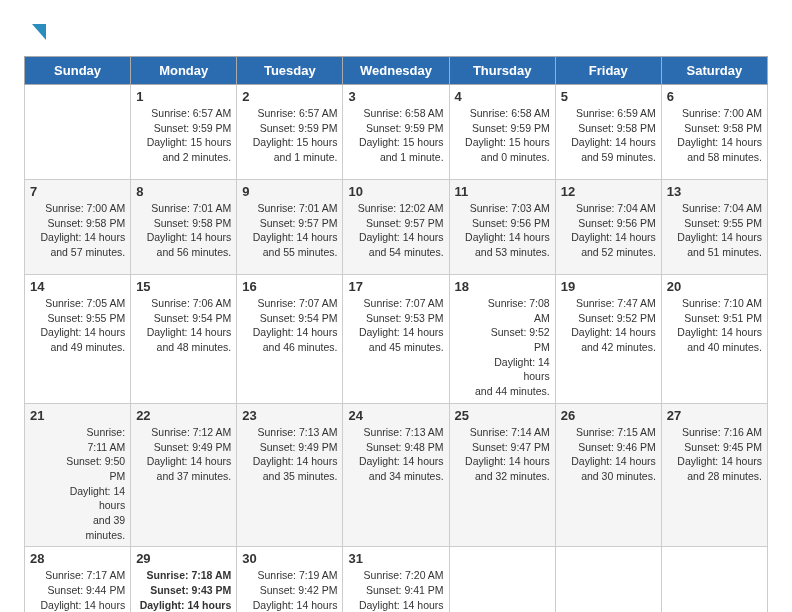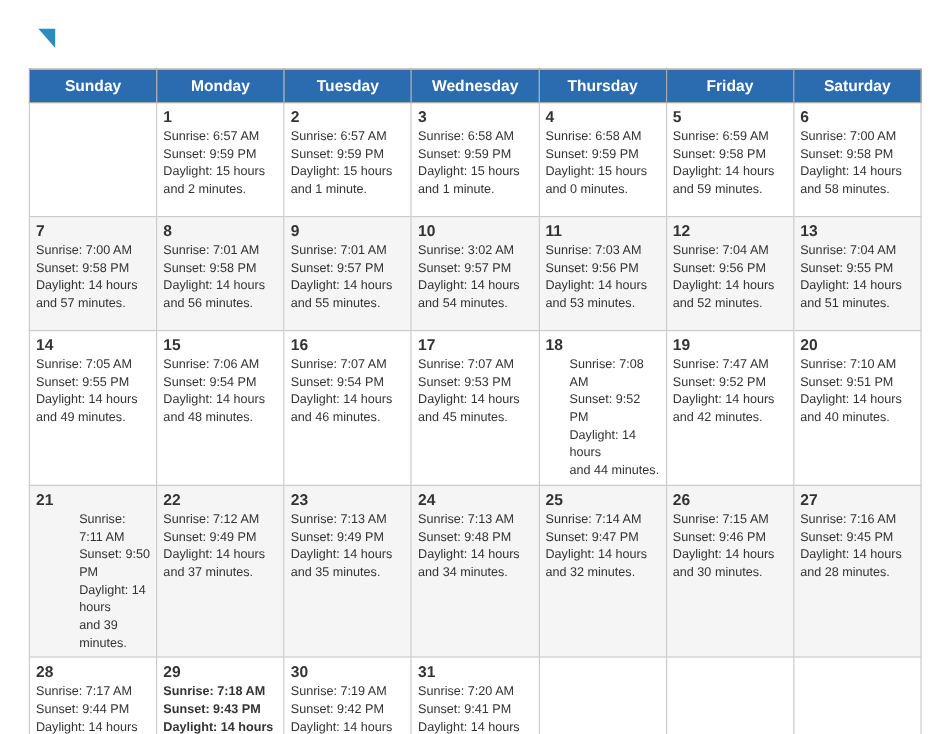--- a/index.html
+++ b/index.html
@@ -10,21 +10,21 @@
     .logo-general { font-size: 18px; font-weight: bold; color: #2c3e6b; }
     .logo-blue { font-size: 18px; font-weight: bold; color: #2b8cbe; }
     .logo-row { display: flex; align-items: center; }
     .title-area { text-align: right; }
     .month-title { font-size: 36px; font-weight: bold; color: #2c3e6b; }
     .location { font-size: 16px; color: #555; }
     table { width: 100%; border-collapse: collapse; table-layout: fixed; }
     th { background-color: #2b6cb0; color: #fff; text-align: center; padding: 6px 4px; font-size: 13px; font-weight: bold; border: 1px solid #aaa; }
     td { border: 1px solid #ccc; vertical-align: top; padding: 4px 5px; font-size: 11px; color: #333; height: 95px; }
     .day-number { font-weight: bold; font-size: 13px; display: block; margin-bottom: 2px; }
-    .day-info { font-size: 10.5px; line-height: 1.4; }
+    .day-info { font-size: 10.5px; line-height: 1.4; text-align: right; }
     tr:nth-child(even) td { background-color: #f5f5f5; }
     tr:nth-child(odd) td { background-color: #fff; }
     .empty { background-color: #fff !important; }
   </style>
 </head>
 <body>
 
 <div class="page">
   <div class="header">
     <div class="logo">
@@ -119,21 +119,21 @@
           </td>
           <td>
             <span class="day-number">9</span>
             <div class="day-info" style="white-space: pre-line;">Sunrise: 7:01 AM
 Sunset: 9:57 PM
 Daylight: 14 hours
 and 55 minutes.</div>
           </td>
           <td>
             <span class="day-number">10</span>
-            <div class="day-info" style="white-space: pre-line;">Sunrise: 3:02 AM
+            <div class="day-info" style="white-space: pre-line;">Sunrise: 12:02 AM
 Sunset: 9:57 PM
 Daylight: 14 hours
 and 54 minutes.</div>
           </td>
           <td>
             <span class="day-number">11</span>
             <div class="day-info" style="white-space: pre-line;">Sunrise: 7:03 AM
 Sunset: 9:56 PM
 Daylight: 14 hours
 and 53 minutes.</div>

